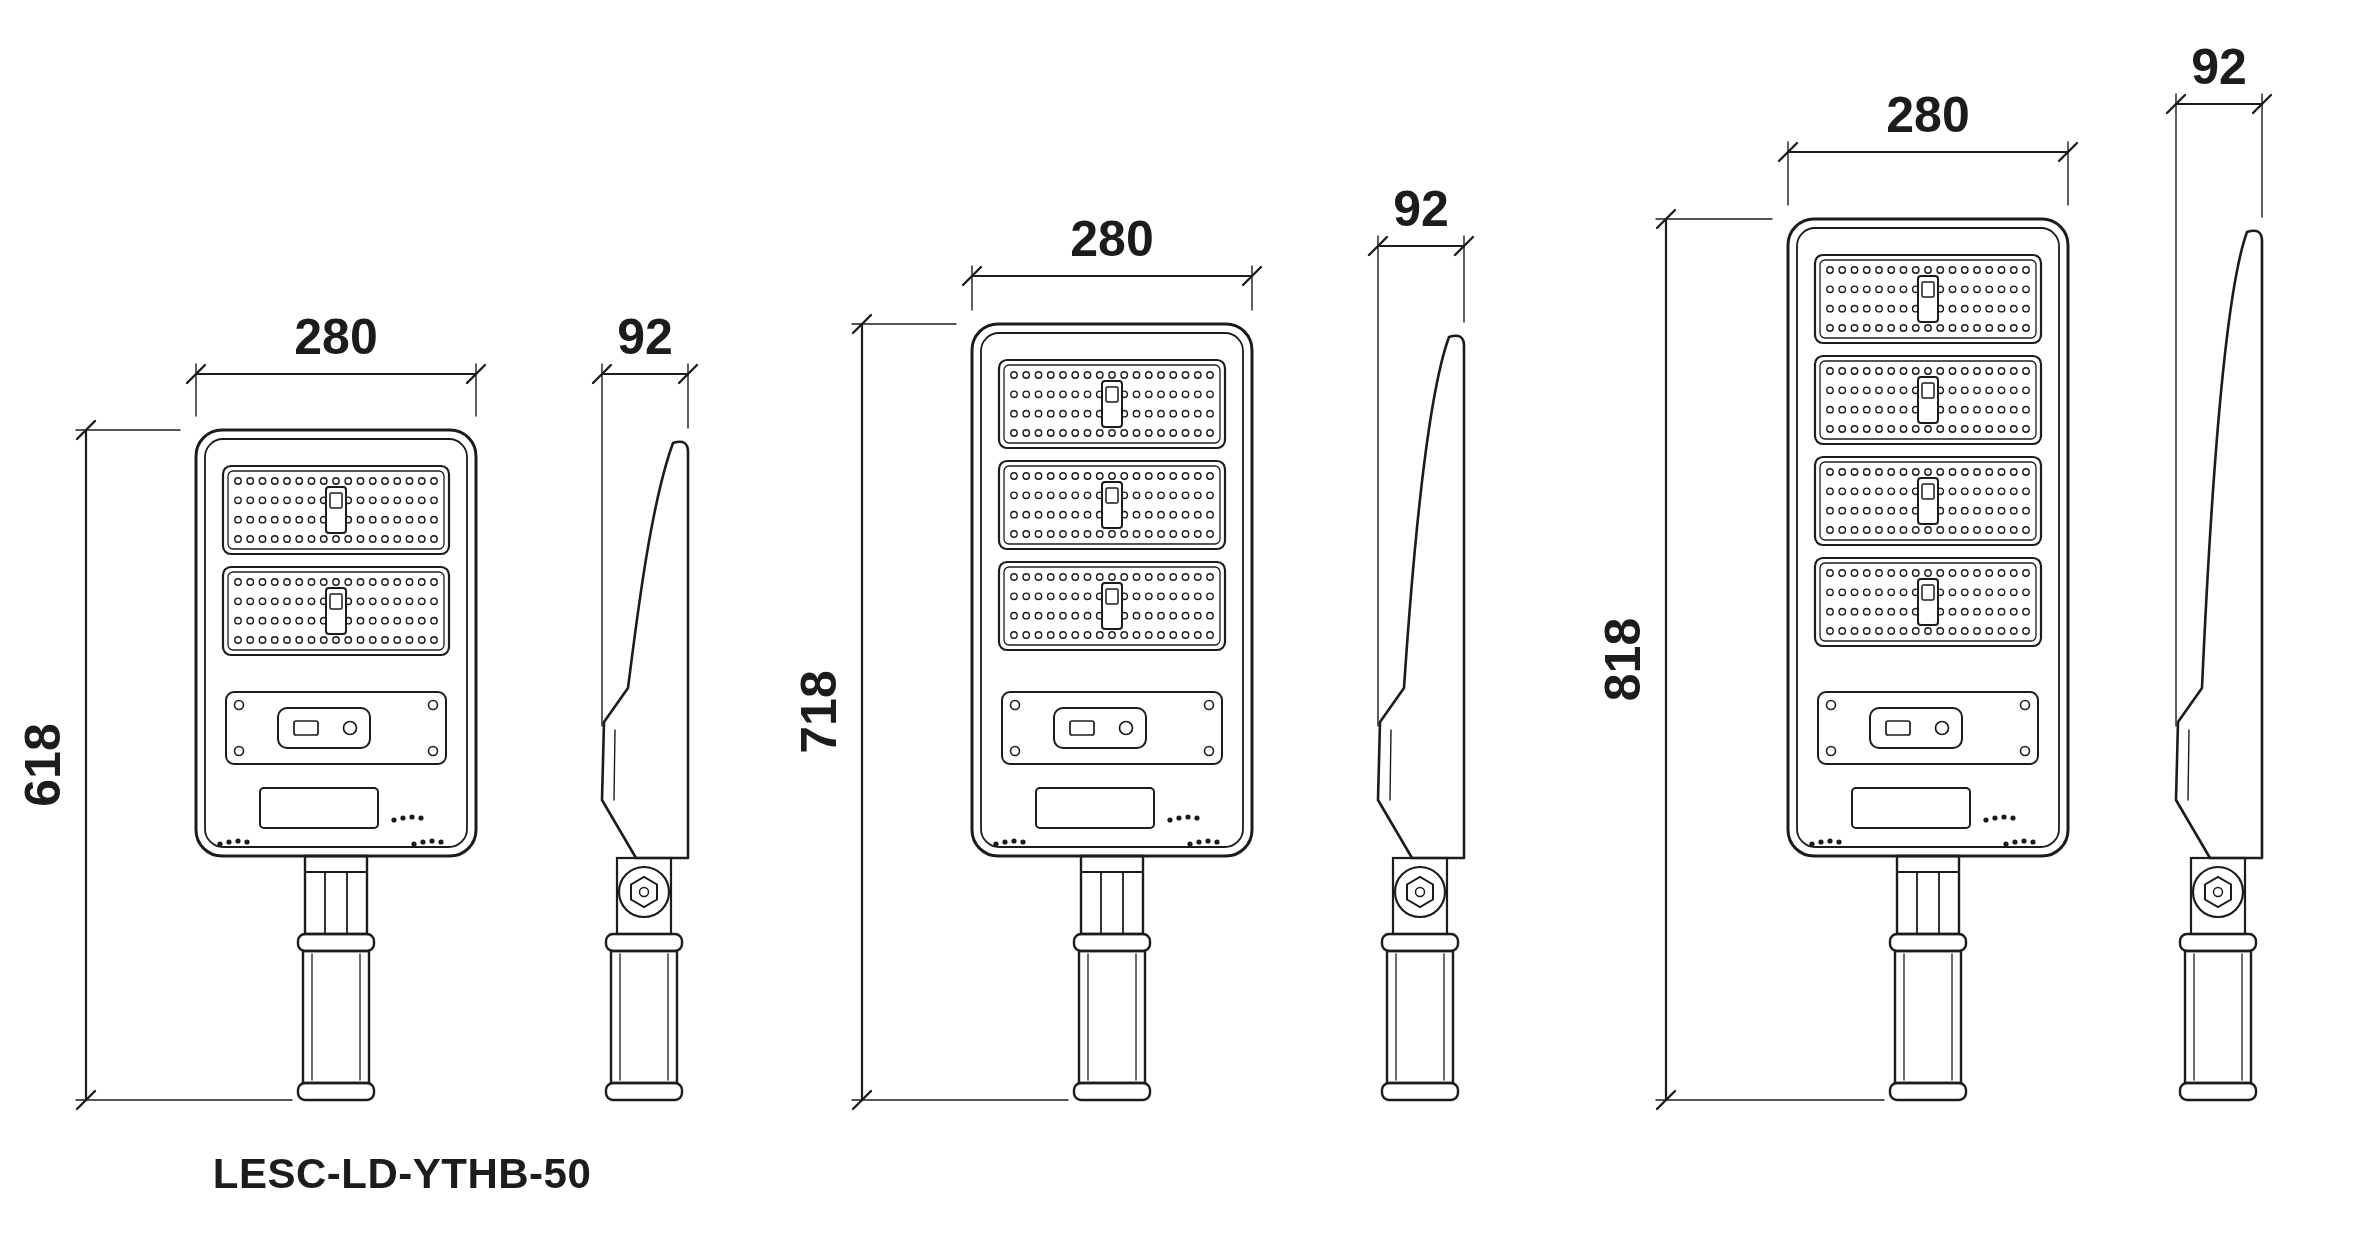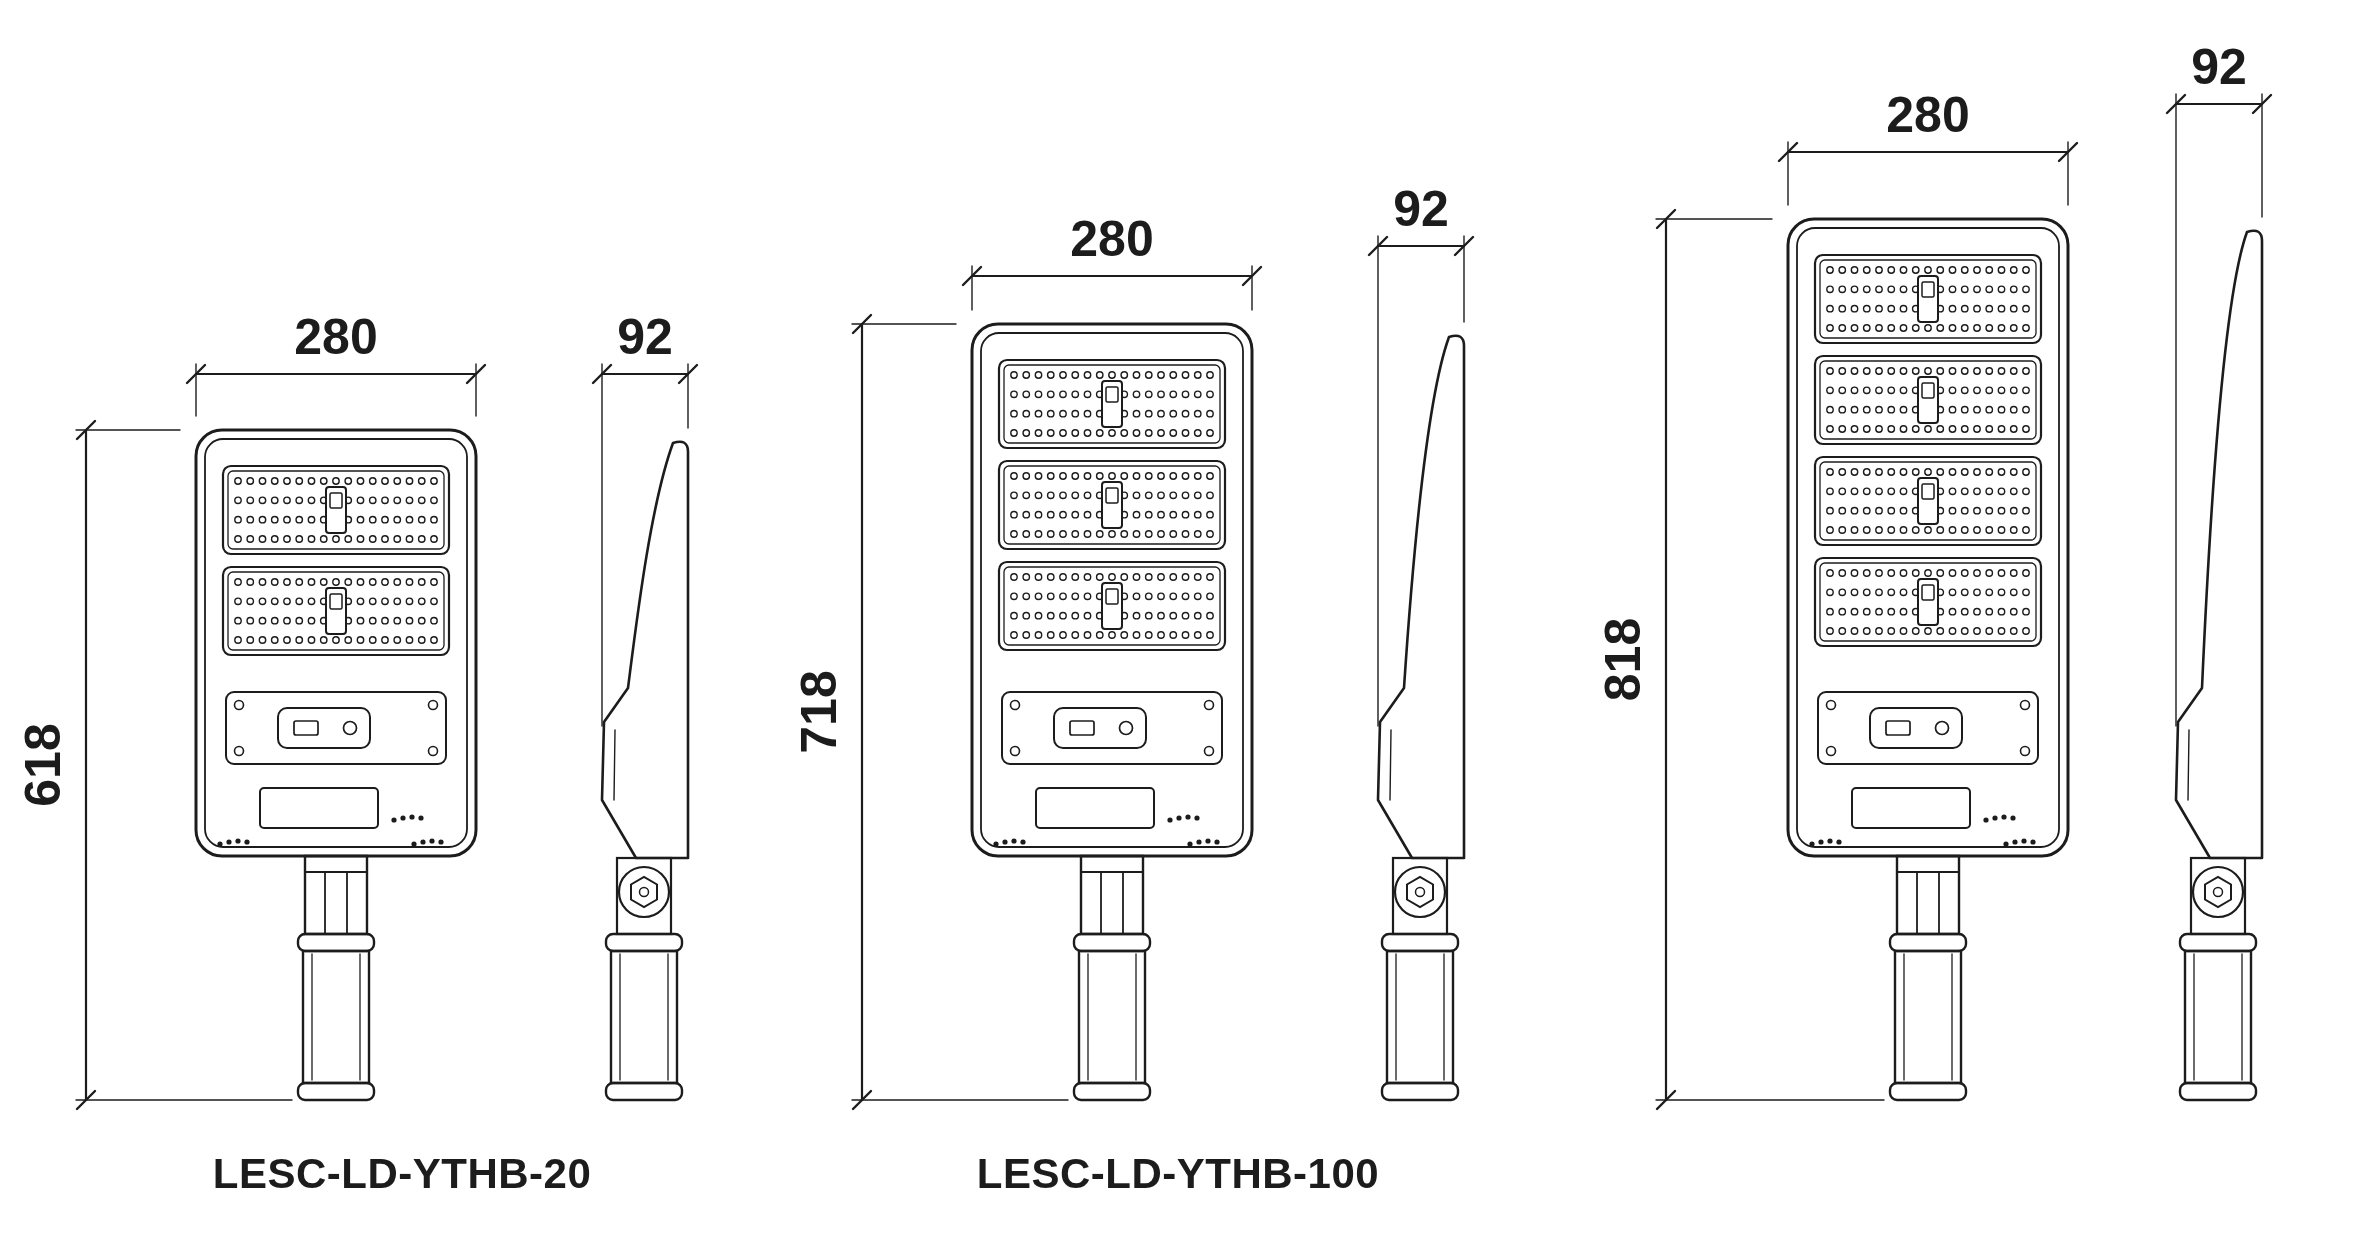--- a/index.html
+++ b/index.html
@@ -859,15 +859,14 @@
         <text x="2219" y="84" fill="#1c1c1c" font-size="50" font-weight="700" text-anchor="middle">92</text>
         <line x1="1656" y1="219" x2="1772" y2="219" stroke="#1c1c1c" stroke-width="1.4" stroke-linecap="round"></line>
         <line x1="1656" y1="1100" x2="1884" y2="1100" stroke="#1c1c1c" stroke-width="1.4" stroke-linecap="round"></line>
         <line x1="1666" y1="219" x2="1666" y2="1100" stroke="#1c1c1c" stroke-width="2.2" stroke-linecap="round"></line>
         <line x1="1657" y1="228" x2="1675" y2="210" stroke="#1c1c1c" stroke-width="2.4" stroke-linecap="round"></line>
         <line x1="1657" y1="1109" x2="1675" y2="1091" stroke="#1c1c1c" stroke-width="2.4" stroke-linecap="round"></line>
         <text x="1640" y="659.5" fill="#1c1c1c" font-size="50" font-weight="700" text-anchor="middle" transform="rotate(-90 1640 659.5)">818</text>
       </g>
     </svg>
 
-  <div class="model-label" style="left:402px">LESC-LD-YTHB-20</div>
-  <div class="model-label" style="left:1178px">LESC-LD-YTHB-100</div>
+  <div class="model-label" style="left:402px">LESC-LD-YTHB-50</div>
 </div>
 
 </body></html>

